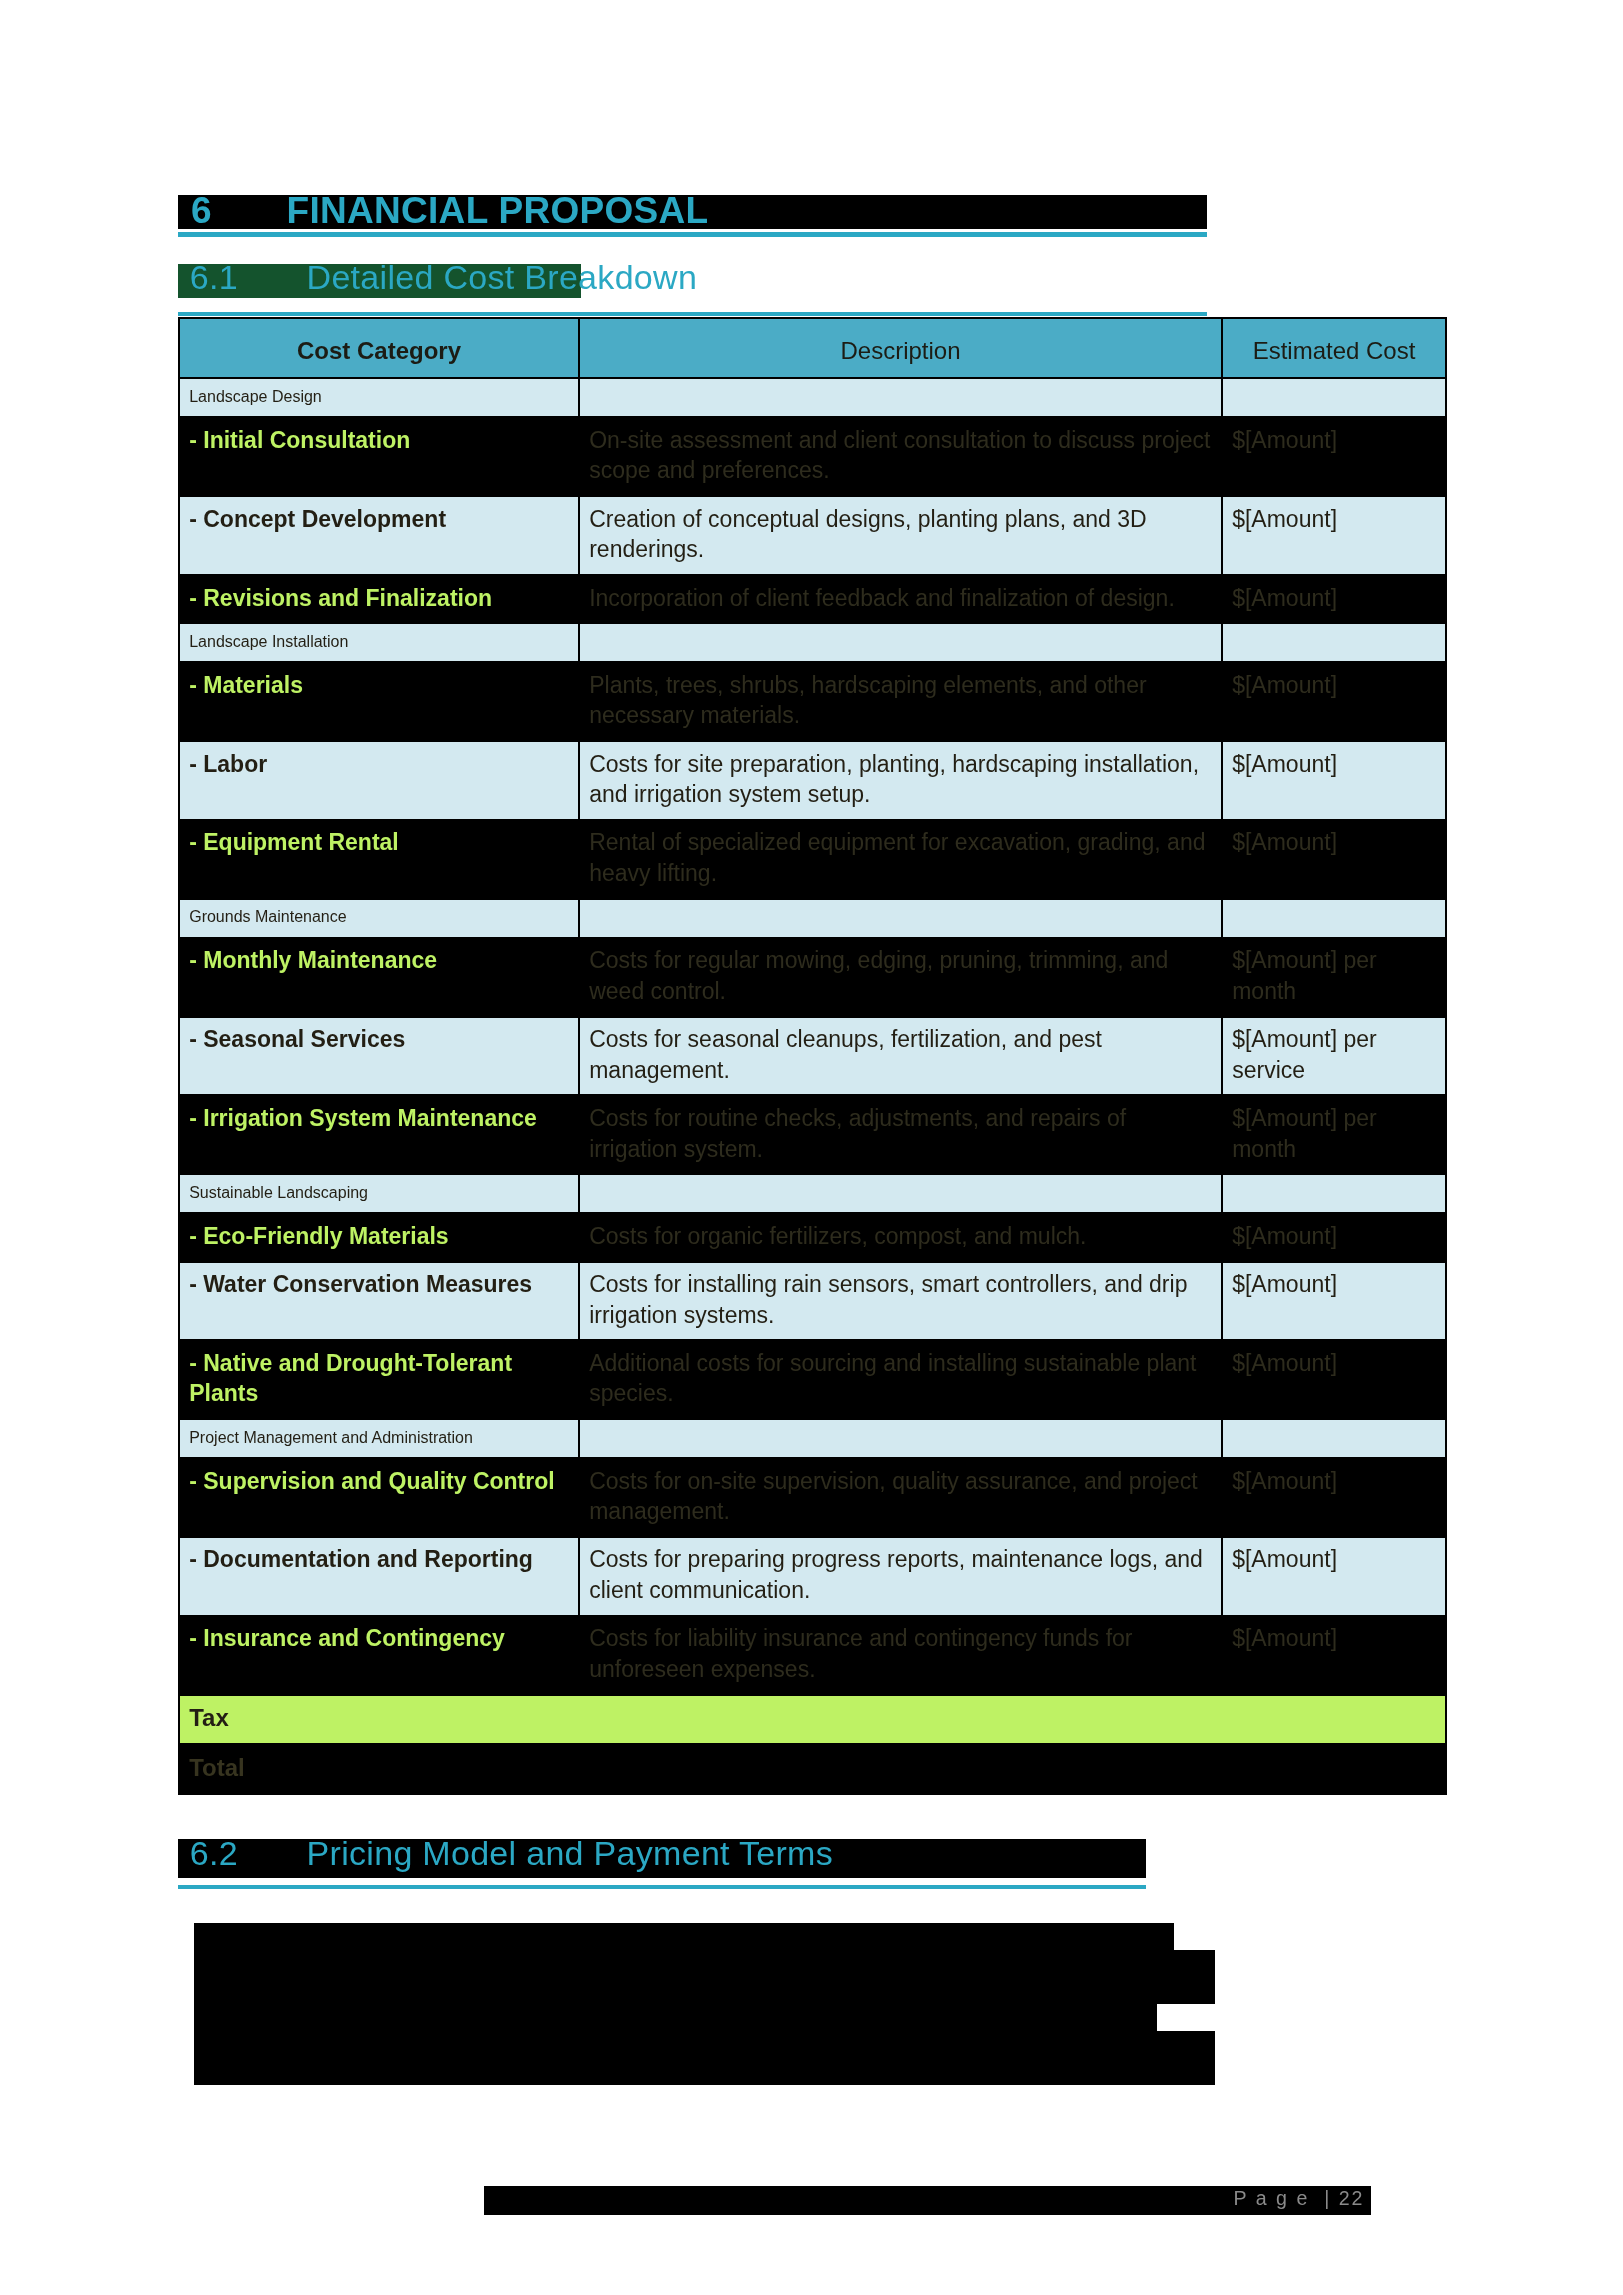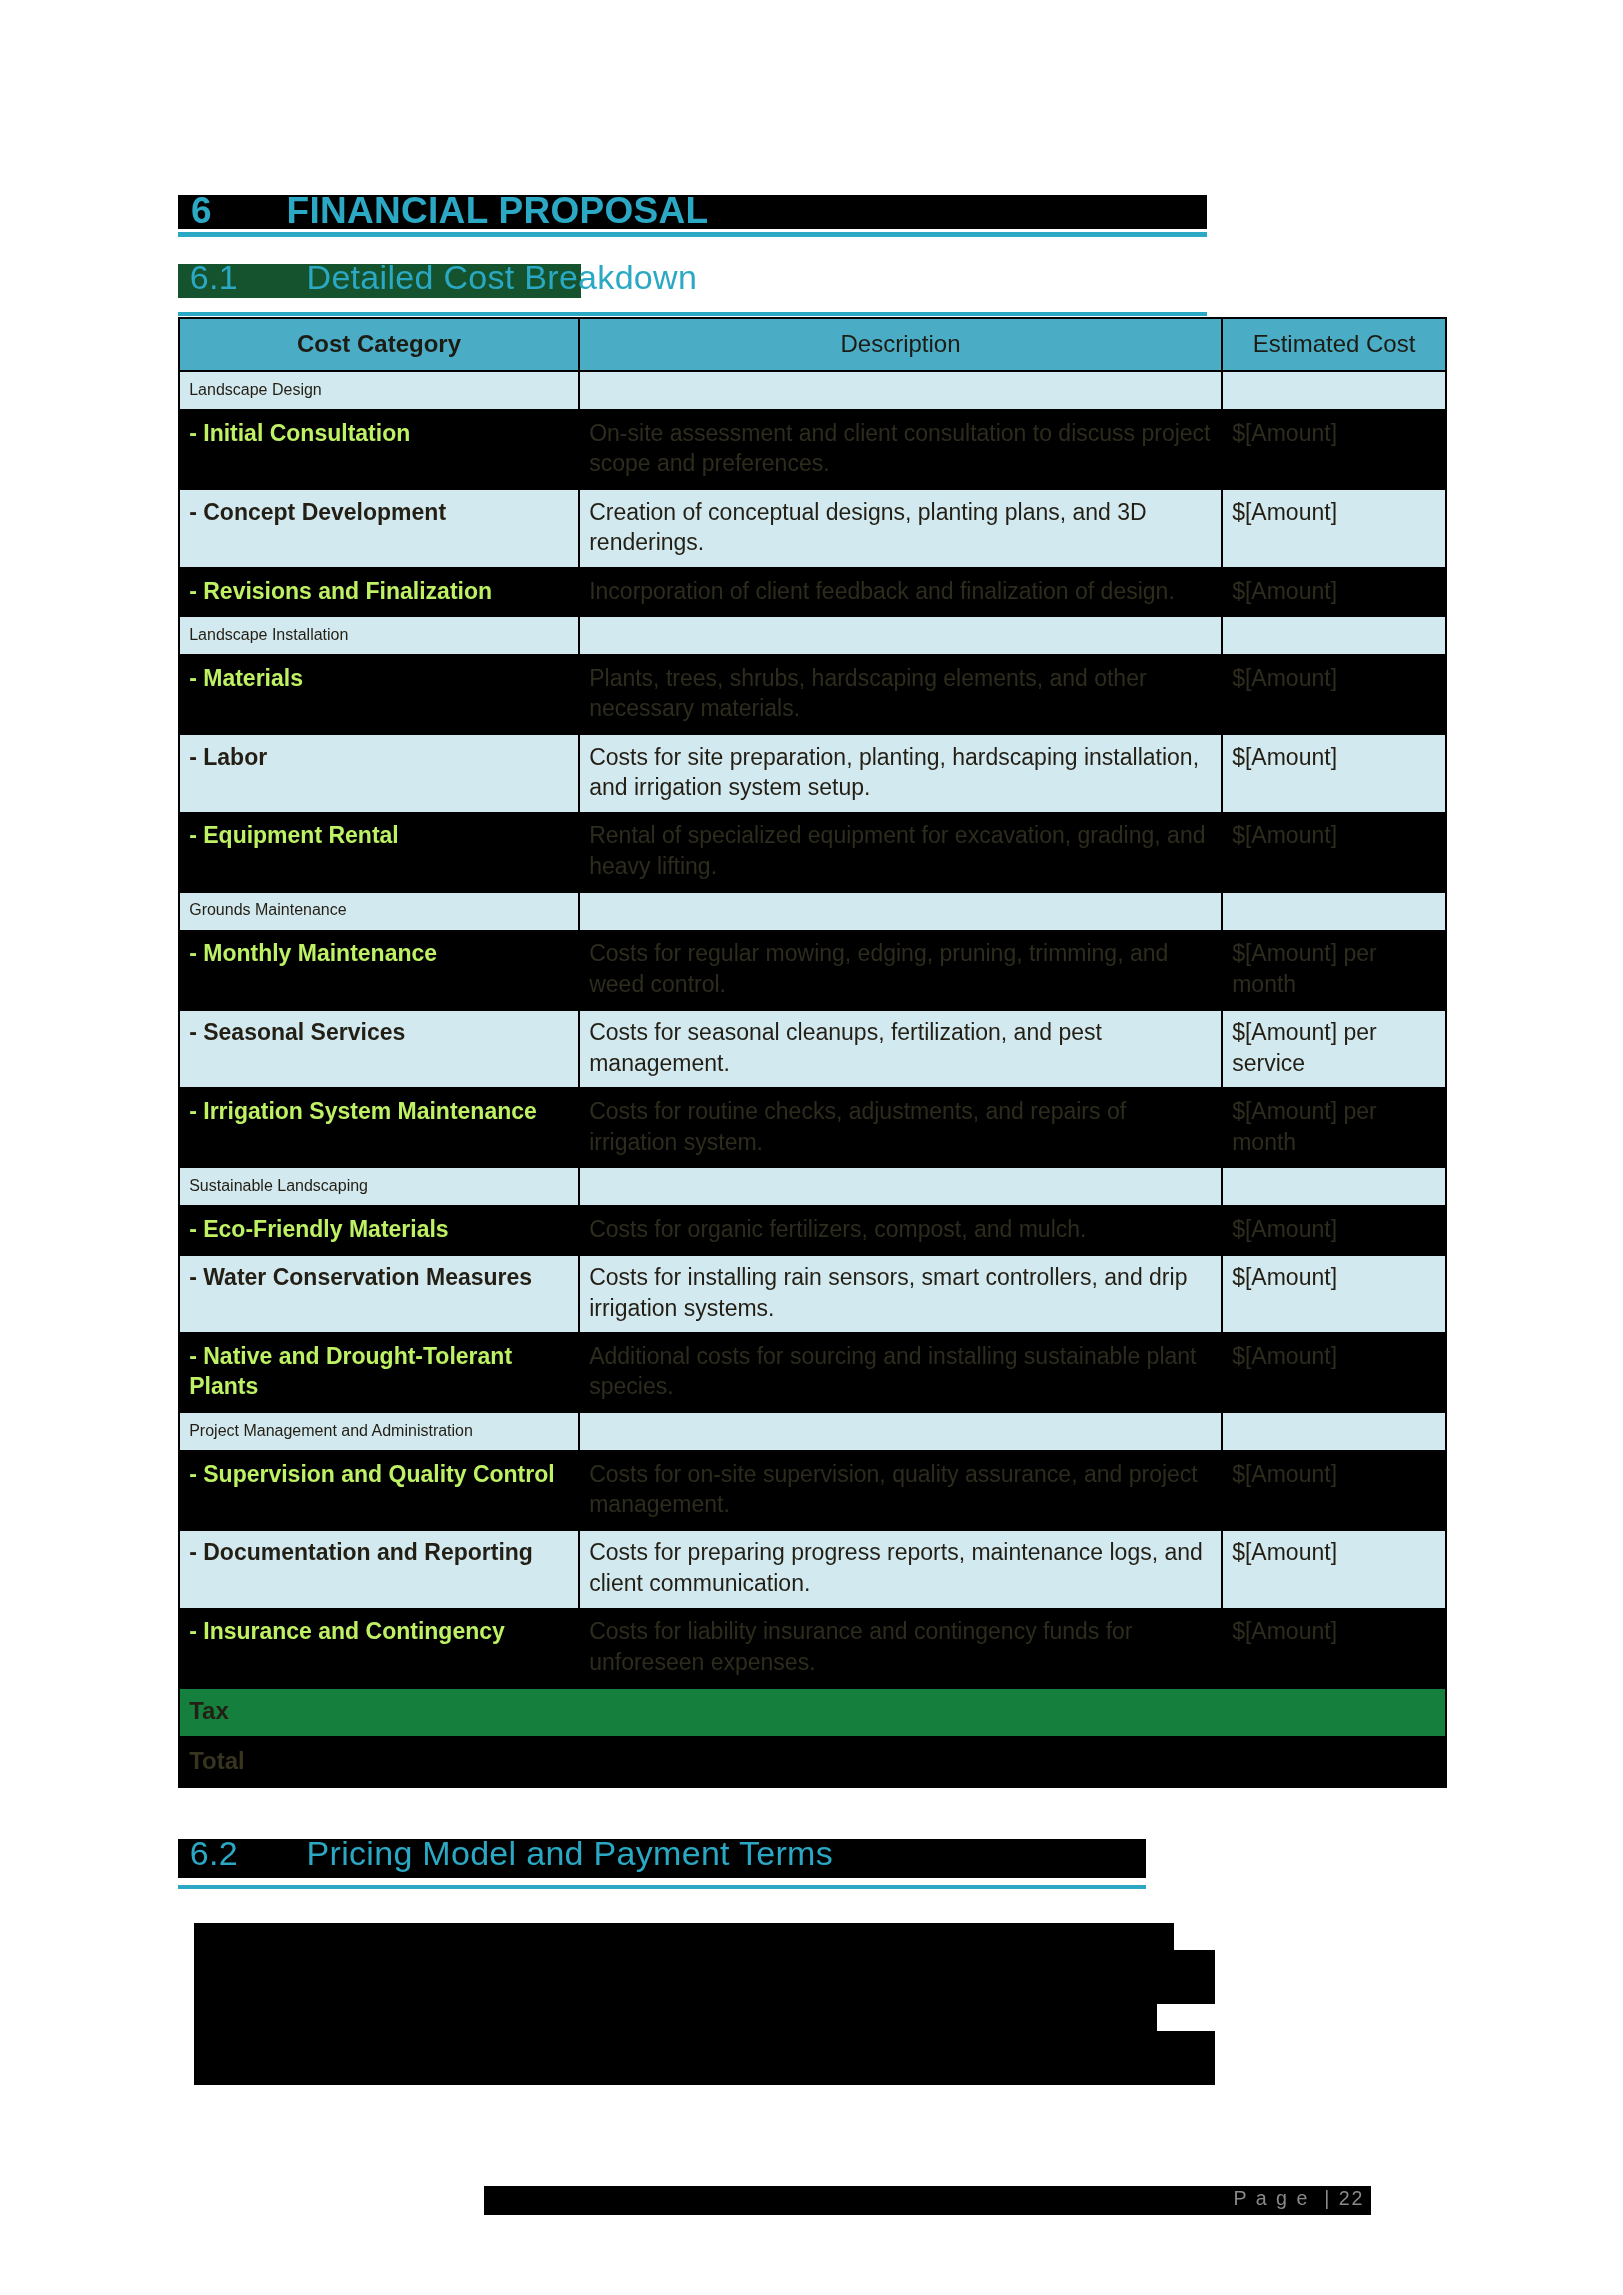--- a/index.html
+++ b/index.html
@@ -129,21 +129,21 @@
     font-size: 23px;
     line-height: 1.33;
   }
 
   .cost-table thead th {
     background: #4BACC6;
     color: #1c1c14;
     text-align: center;
     font-weight: normal;
     font-size: 24px;
-    padding-top: 9px;
+    padding-top: 16px;
     padding-bottom: 10.5px;
   }
   .cost-table thead th.cat { font-weight: bold; }
 
   
   tr.light > td {
     background: #D3E9F0;
     color: #231f14;
   }
   
@@ -154,21 +154,21 @@
 
   td.cat { font-weight: bold; }
   tr.dark td.cat { color: #bef264; }
   tr.dark td.desc,
   tr.dark td.cost { color: #2e2c1d; }
 
   td.section { font-weight: normal; font-size: 16px; }
 
   
   td.fullrow { font-weight: bold; font-size: 24px; }
-  tr.light td.fullrow { background: #15803d; color: #231f14; }
+  tr.light td.fullrow { background: #bef264; color: #231f14; }
   tr.dark  td.fullrow { background: #000000; color: #37341f; }
 
   
   .redact-block {
     position: absolute;
     left: 194px;
     top: 1923px;
     width: 1021px;
     height: 160px;
   }

